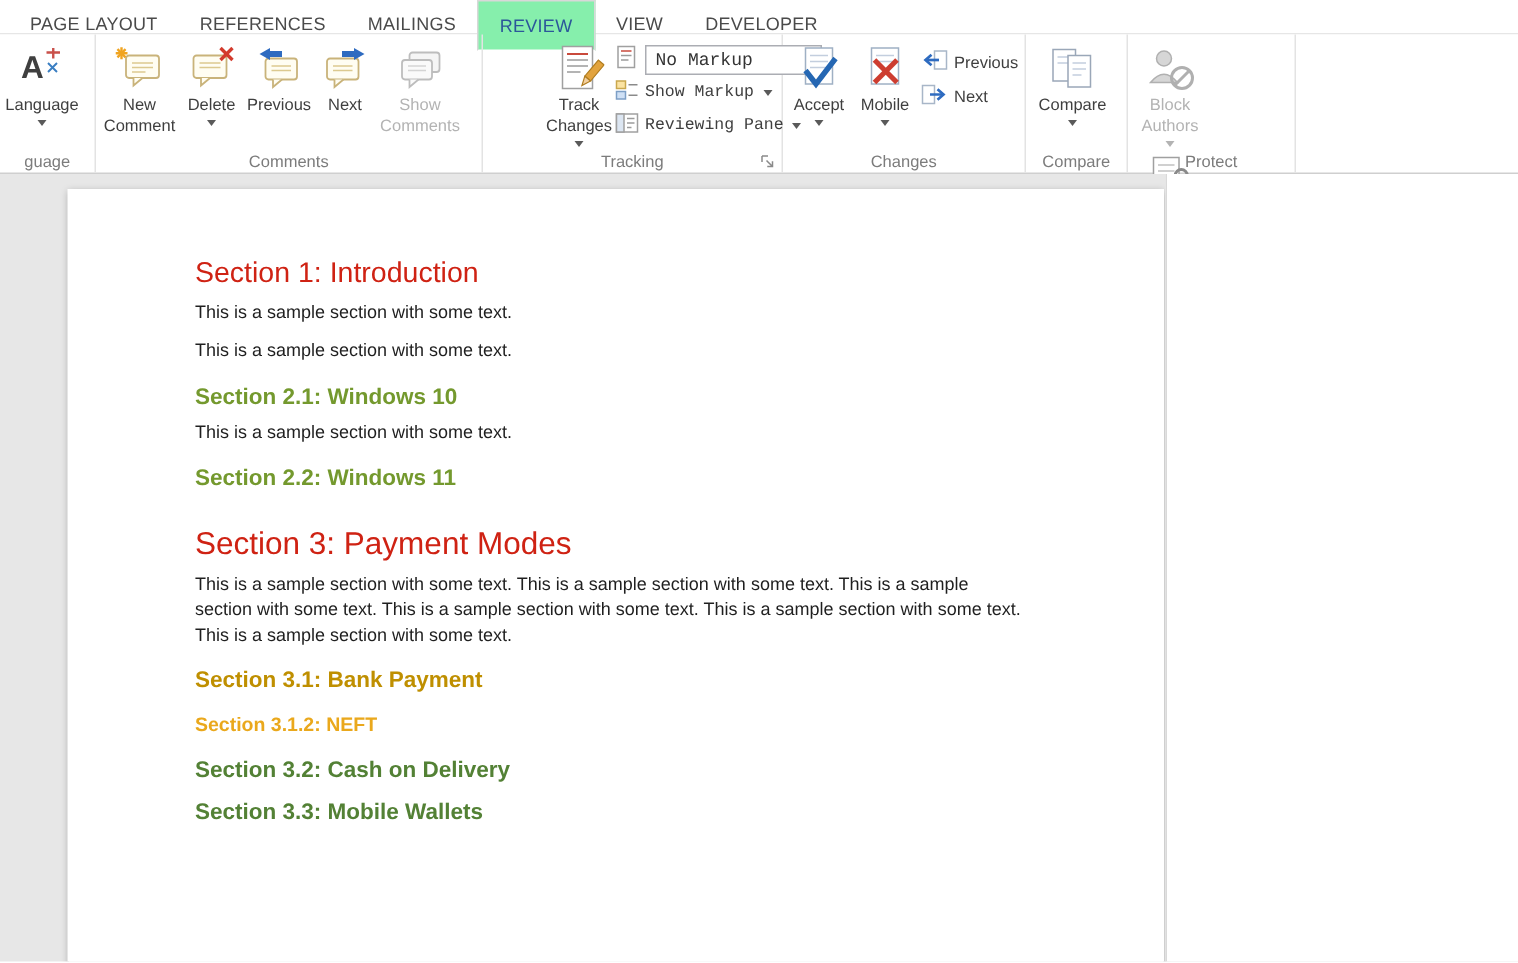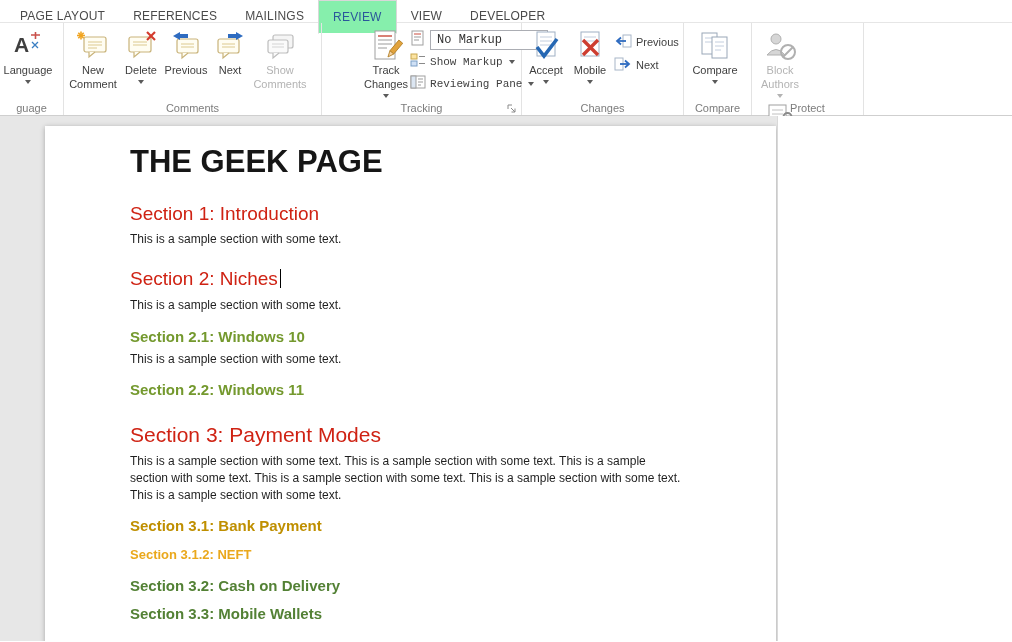--- a/index.html
+++ b/index.html
@@ -396,26 +396,24 @@
         <span class="lbl">Restrict Editing</span>
       </div>
       <div class="group-caption">Protect</div>
     </div>
 
     <div class="ribbon-filler"></div>
   </div>
 
   <div class="doc-area">
     <div class="page">
-      <h1 class="doc-title">THE GEEK PAGE</h1>
 
       <p class="b-h1 mt27">Section 1: Introduction</p>
       <p class="b-body mt7">This is a sample section with some text.</p>
 
-      <p class="b-h1 mt21"><span>Section 2: Niches</span><span class="text-caret"></span></p>
       <p class="b-body mt8">This is a sample section with some text.</p>
 
       <p class="b-h2 mt15">Section 2.1: Windows 10</p>
       <p class="b-body mt6">This is a sample section with some text.</p>
 
       <p class="b-h2 mt14">Section 2.2: Windows 11</p>
 
       <p class="b-h1-lg mt25">Section 3: Payment Modes</p>
       <p class="b-body mt7">This is a sample section with some text. This is a sample section with some text. This is a sample section with some text. This is a sample section with some text. This is a sample section with some text. This is a sample section with some text.</p>
 

